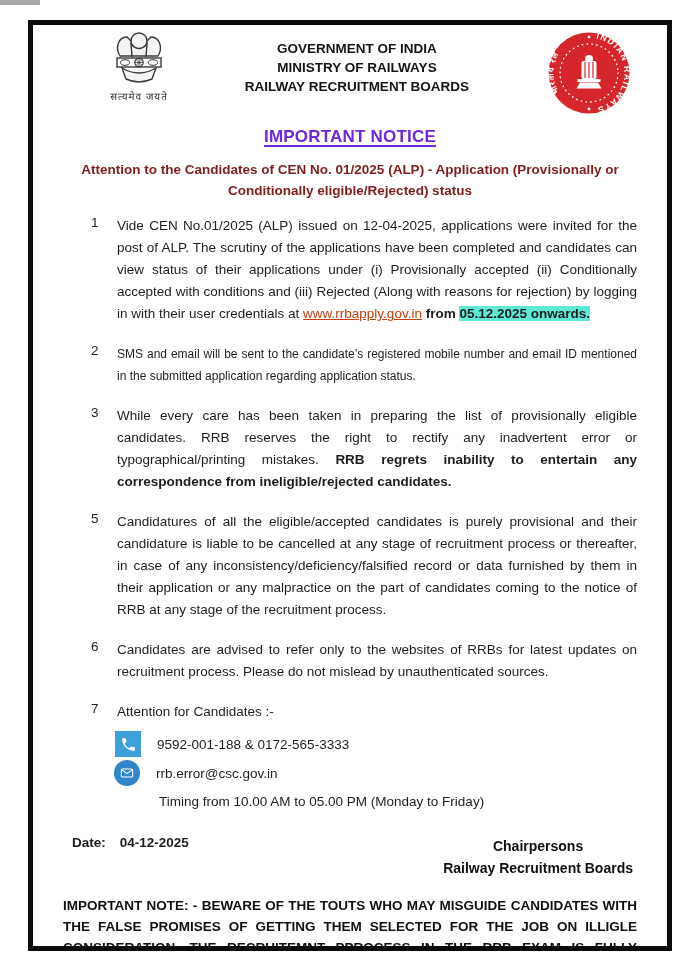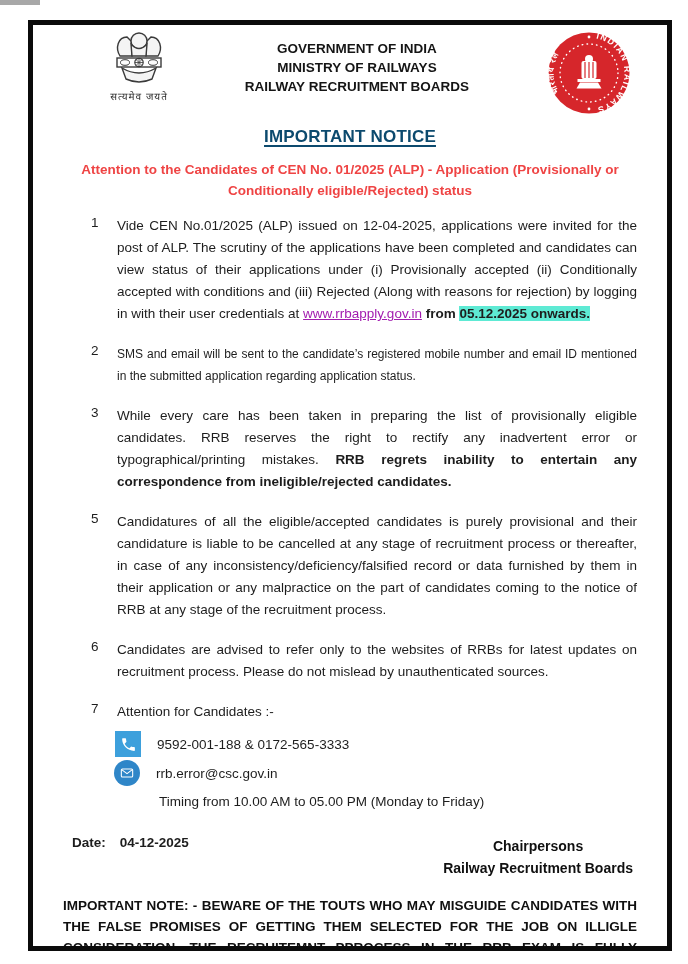--- a/index.html
+++ b/index.html
@@ -22,36 +22,36 @@
   }
   
   .header{display:flex;align-items:flex-start;}
   .emblem-block{width:64px;margin-left:44px;text-align:center;flex:none;}
   .emblem-caption{font-size:10px;color:#2b2b2b;margin-top:-2px;letter-spacing:1px;}
   .org-block{flex:1;text-align:center;padding-top:10px;font-weight:bold;font-size:13.5px;line-height:19px;color:#151515;}
   .rail-logo-block{width:94px;flex:none;margin-top:2px;}
   
   .notice-heading{text-align:center;margin-top:8px;}
   .notice-heading span{
-    font-size:17px;font-weight:bold;color:#0c4a6e;
+    font-size:17px;font-weight:bold;color:#6d28d9;
     text-decoration:underline;text-decoration-thickness:2px;text-underline-offset:3px;
     letter-spacing:.2px;
   }
   .title{
     margin-top:12px;text-align:center;font-weight:bold;
-    font-size:13.5px;line-height:21px;color:#ef4444;padding:0 4px;
+    font-size:13.5px;line-height:21px;color:#7f1d1d;padding:0 4px;
   }
   
   .items{margin-top:14px;}
   .item{display:flex;margin-bottom:18px;}
   .item .num{flex:none;width:26px;margin-left:28px;font-size:13.5px;}
   .item .body{flex:1;text-align:justify;font-size:13.5px;line-height:22px;}
   .item.serif .body{font-family:Liberation Sans, sans-serif;font-size:12px;line-height:22px;}
   .item.last{margin-bottom:8px;}
-  .doc-link{color:#a21caf;text-decoration:underline;cursor:pointer;}
+  .doc-link{color:#c2410c;text-decoration:underline;cursor:pointer;}
   .bold{font-weight:bold;}
   .hl{background:#5eead4;font-weight:bold;}
   
   .helpdesk{margin-left:52px;}
   .hd-row{display:flex;align-items:center;margin-bottom:3px;}
   .hd-icon{flex:none;width:26px;height:26px;display:flex;align-items:center;justify-content:center;margin-right:16px;}
   .hd-icon.phone{background:#3da0dc;}
   .hd-icon.mail{background:#2f86c8;border-radius:50%;margin-left:-1px;}
   .hd-text{font-size:13.5px;}
   .timing{margin-left:44px;margin-top:8px;font-size:13.5px;}

